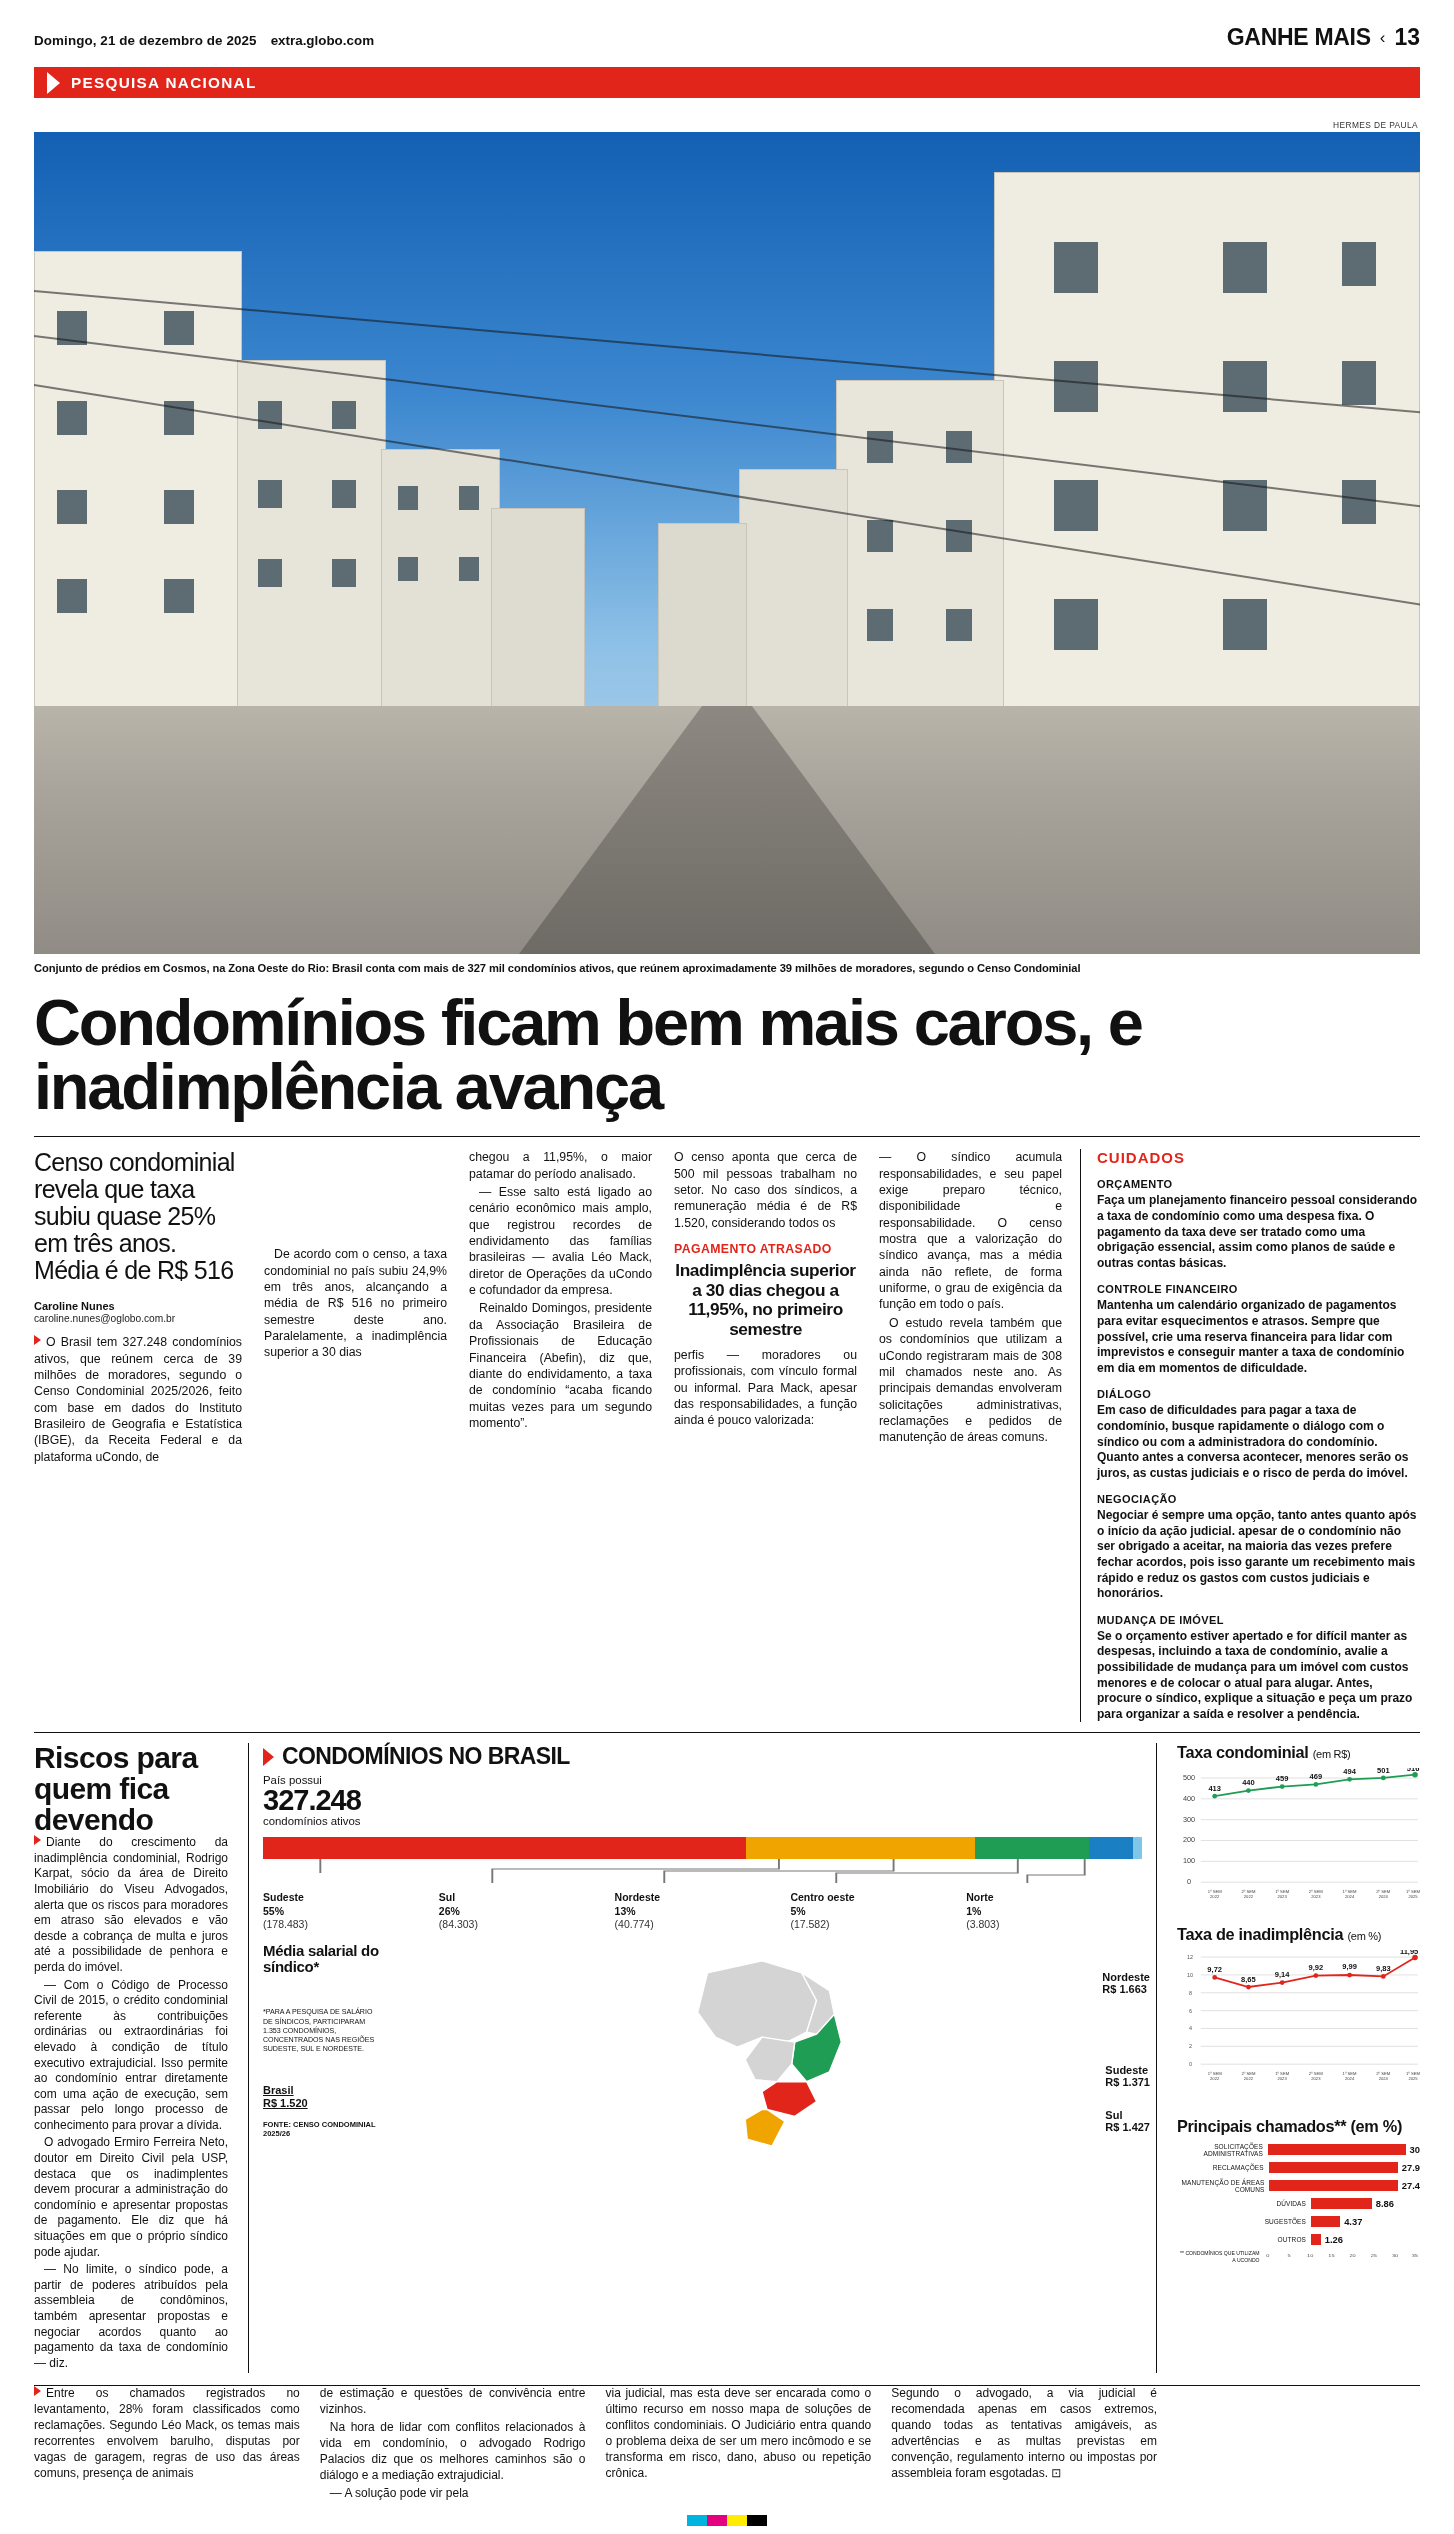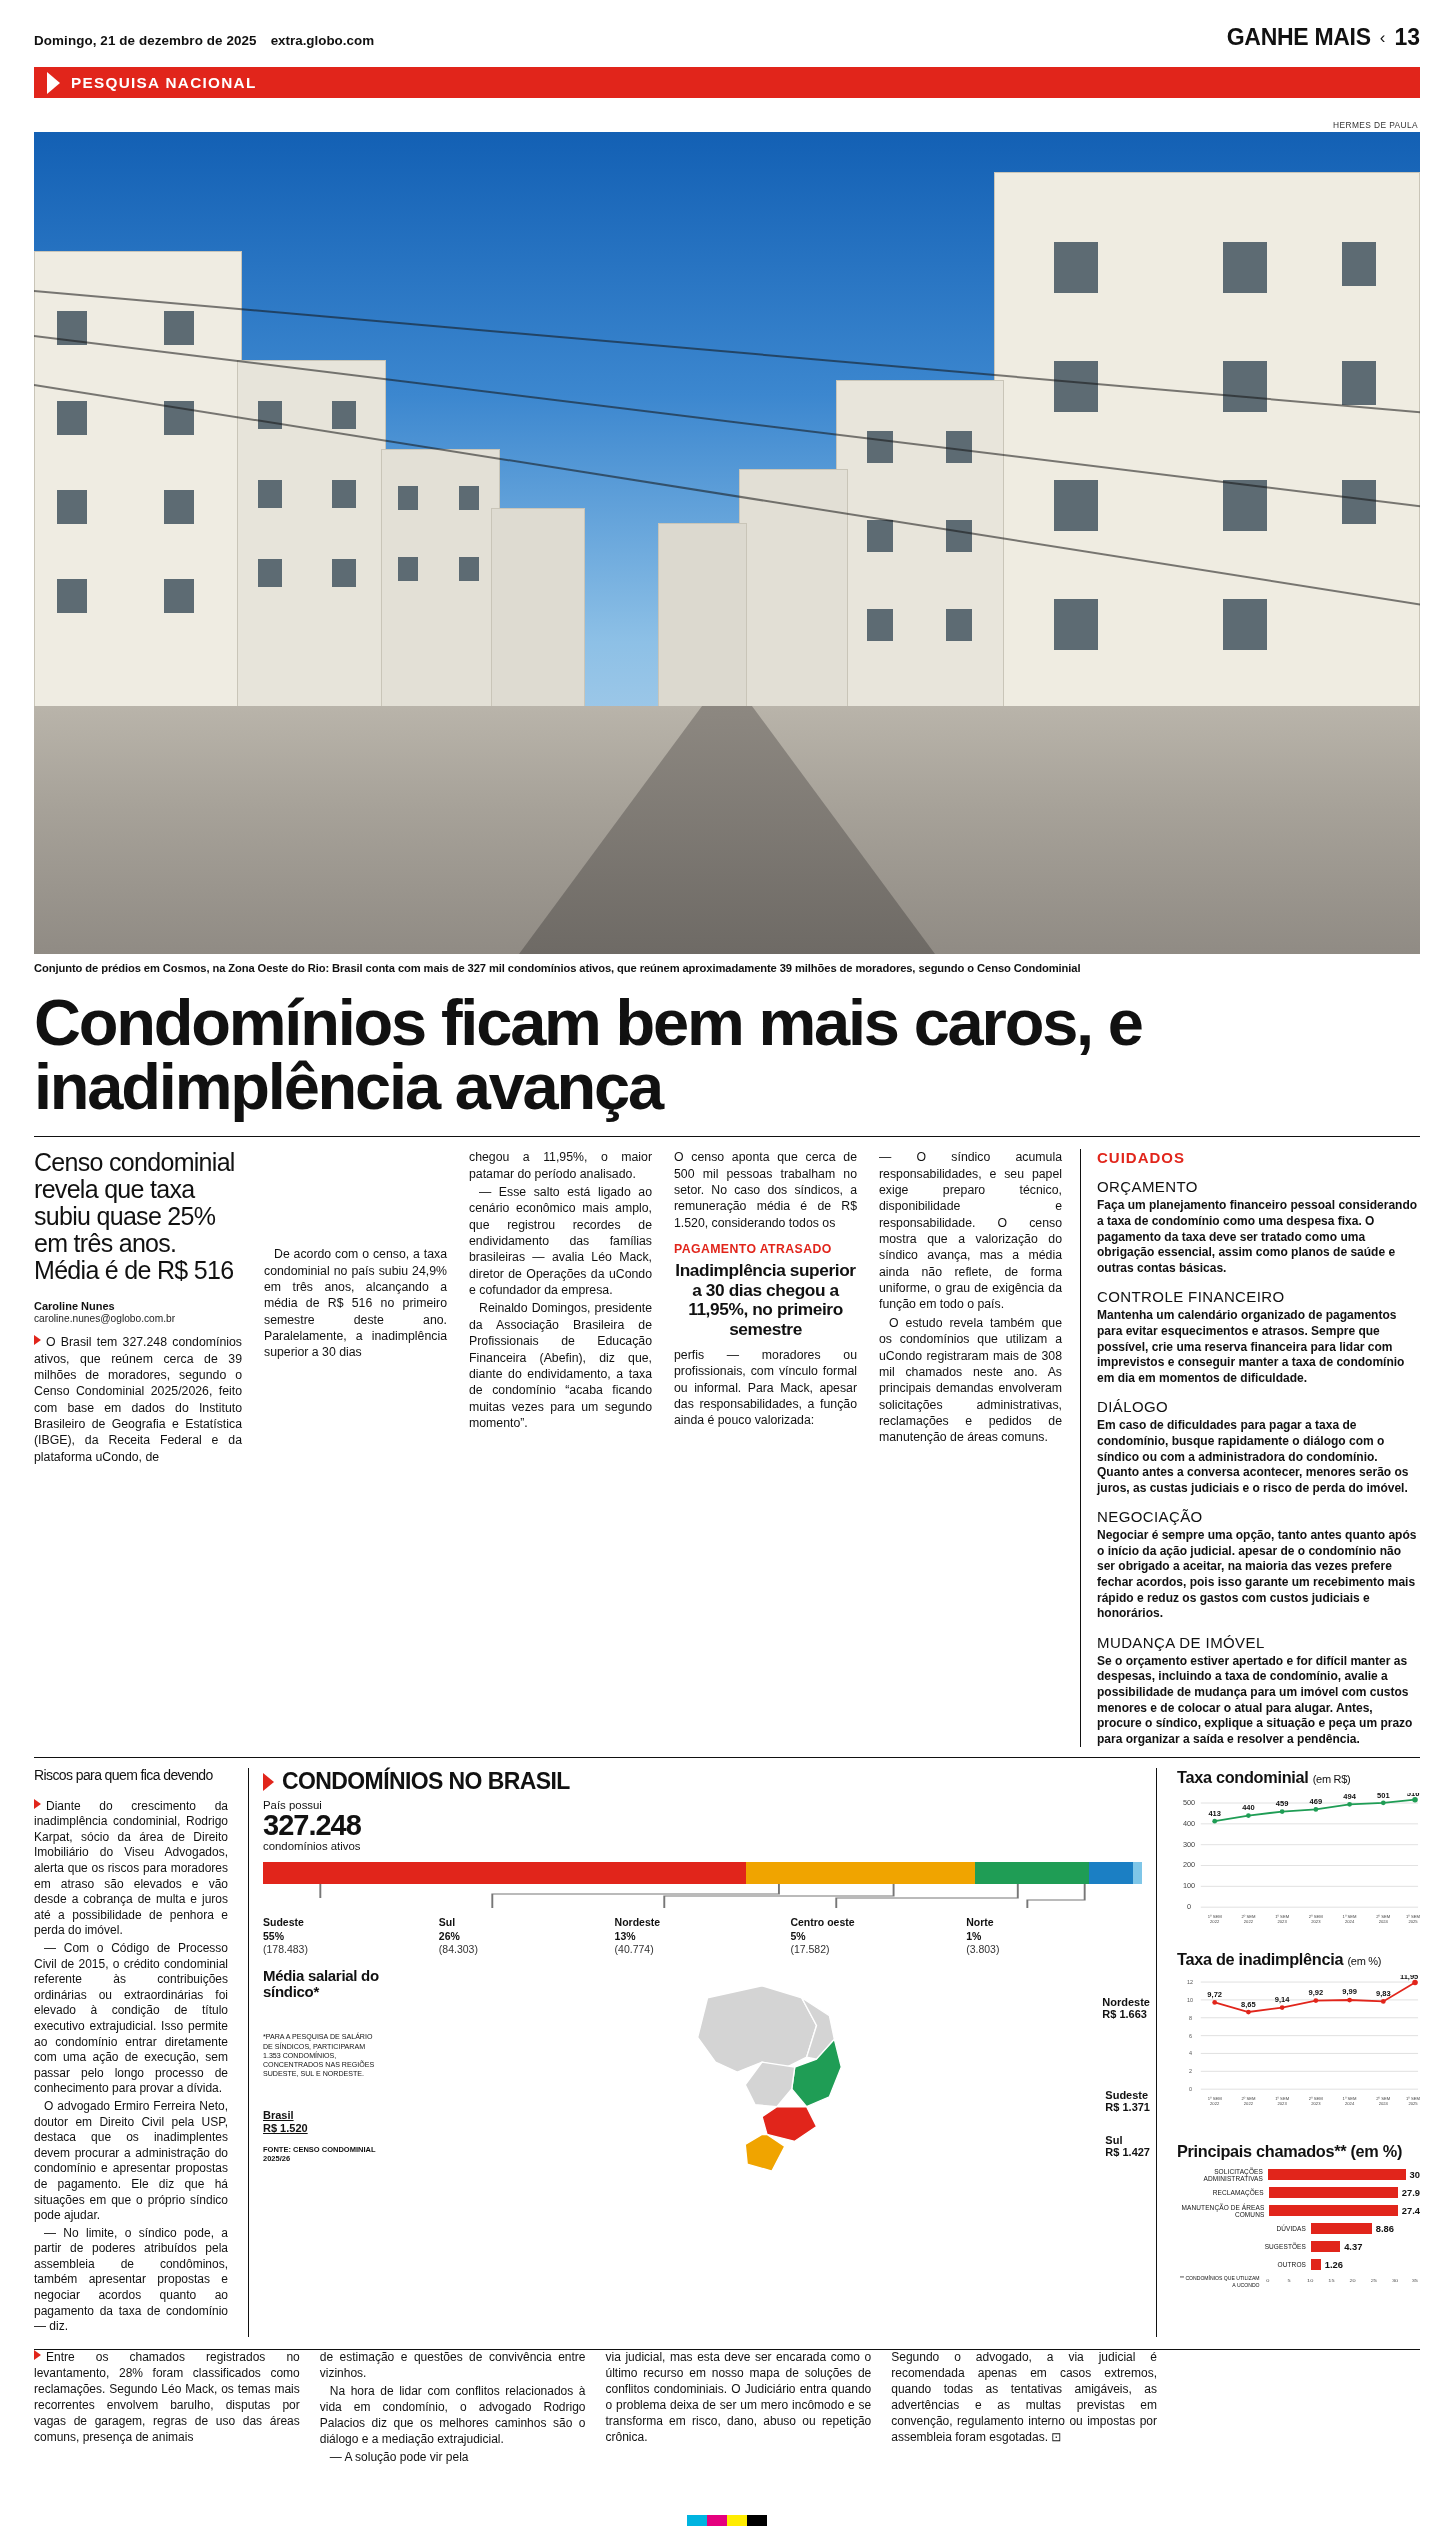--- a/index.html
+++ b/index.html
@@ -173,37 +173,37 @@
 
   
   .rail { border-left: 1px solid #111; padding-left: 16px; }
   .rail-title {
     color: #e1251b;
     font-size: 15px;
     font-weight: 700;
     letter-spacing: 1px;
     margin-bottom: 10px;
   }
-  .rail-h { font-size: 15px; font-weight: 400; letter-spacing: 0.4px; margin-top: 12px; }
+  .rail-h { font-size: 11px; font-weight: 700; letter-spacing: 0.4px; margin-top: 12px; }
   .rail-p { font-size: 12px; line-height: 1.3; font-weight: 700; margin-top: 3px; }
 
   
   .mid-rule { border-top: 1px solid #111; margin-top: 10px; }
   .mid-grid {
     display: grid;
     grid-template-columns: 194px 1fr 1fr 243px;
     gap: 0 20px;
     padding-top: 10px;
   }
   .risk-title {
-    font-size: 14px;
-    font-weight: 400;
+    font-size: 30px;
+    font-weight: 700;
     line-height: 1.02;
     letter-spacing: -0.6px;
-    margin-bottom: 16px;
+    margin-bottom: 0;
   }
   .risk-body { font-size: 12px; line-height: 1.3; text-align: justify; }
   .risk-body p { text-indent: 10px; margin-bottom: 2px; }
   .risk-body p.first { text-indent: 0; }
 
   
   .info {
     grid-column: 2 / span 2;
     border-left: 1px solid #111;
     border-right: 1px solid #111;

